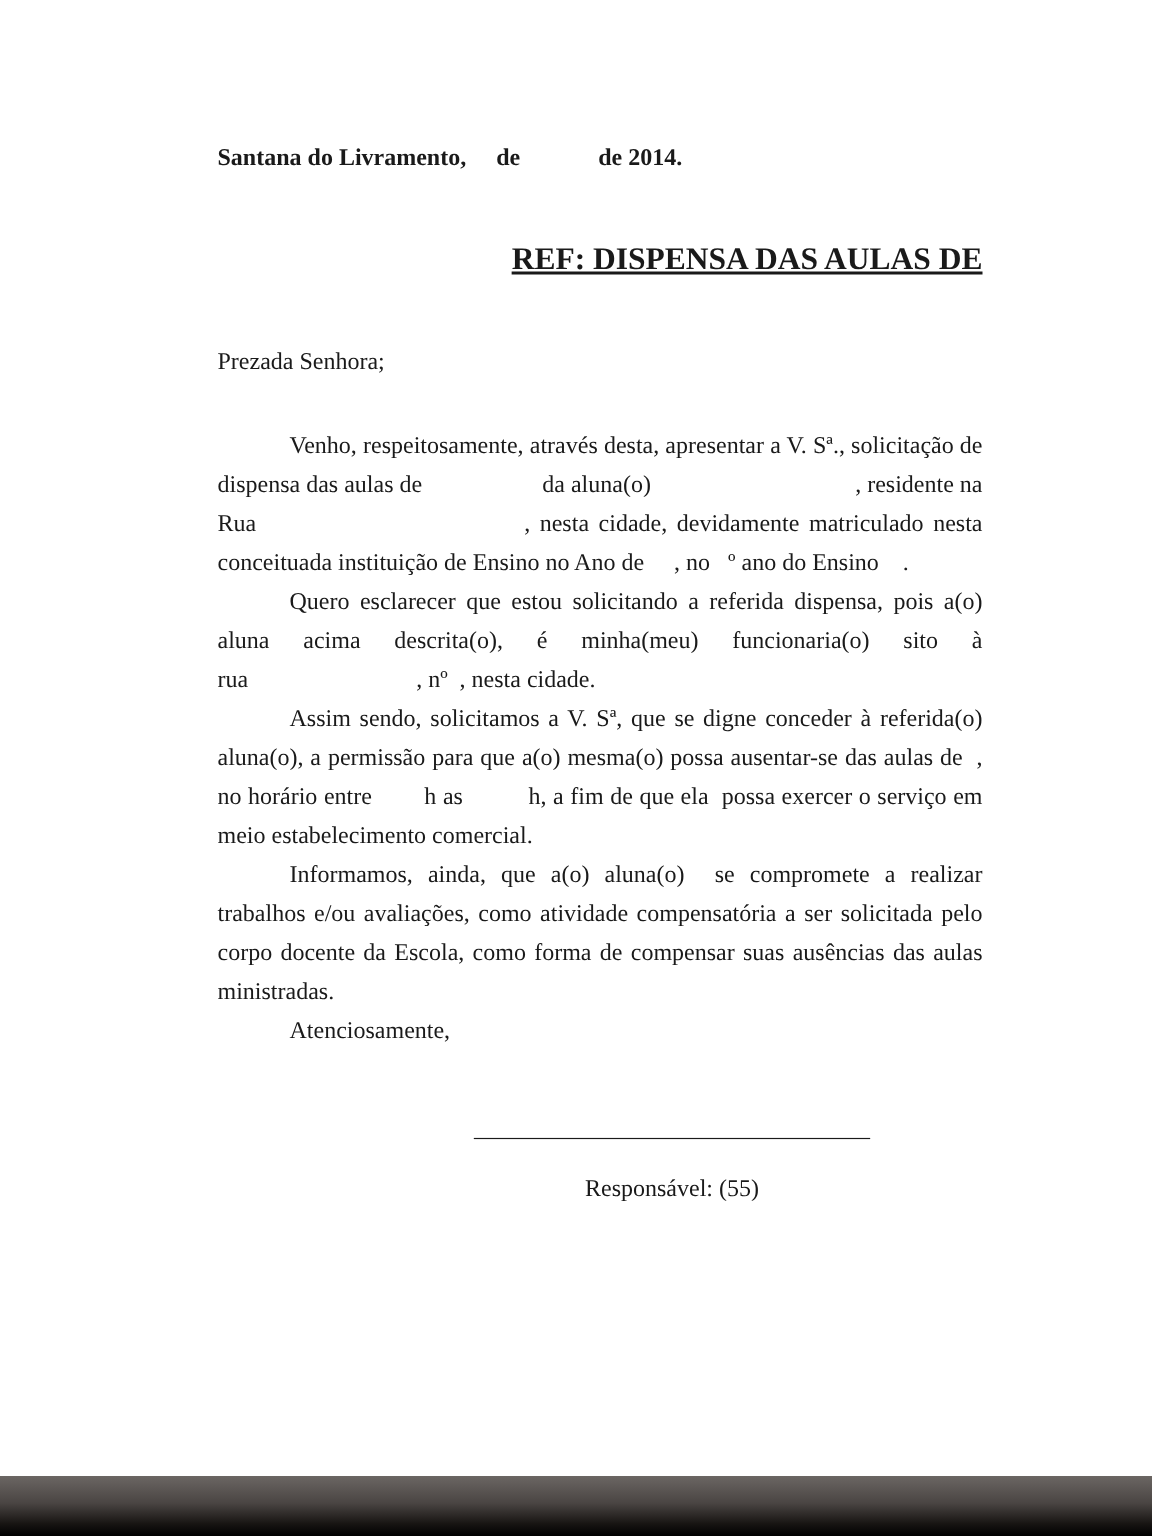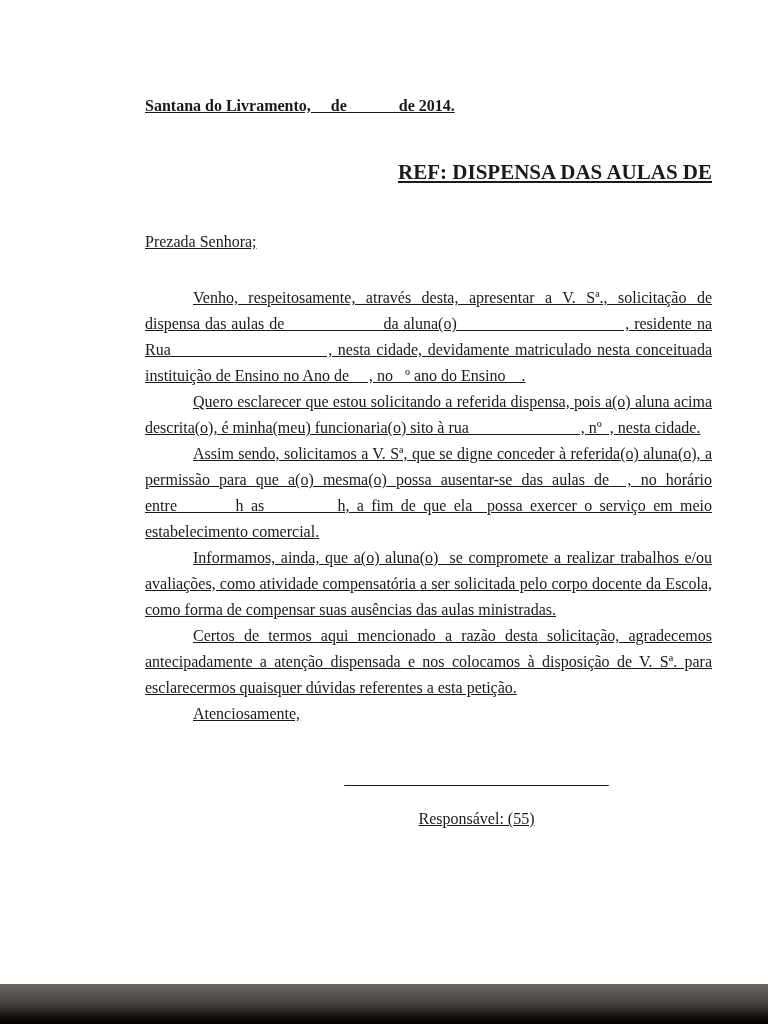--- a/index.html
+++ b/index.html
@@ -12,23 +12,22 @@
       width: 768px;
       height: 1024px;
       background: #ffffff;
       overflow: hidden;
       font-family: "Liberation Serif", serif;
       color: #1a1a1a;
     }
     .page {
       position: absolute;
       top: 0; left: 0; right: 0; bottom: 0;
-      padding: 96px 56px 0 145px;
+      padding: 96px 113px 0 145px;
       box-sizing: border-box;
-      text-decoration: underline;
     }
     p { margin: 0; }
     .date-line {
       font-weight: bold;
       font-size: 16px;
       line-height: 20px;
       margin-bottom: 26px;
       white-space: nowrap;
     }
     .recipient p {
@@ -96,21 +95,20 @@
     <p class="salutation">Prezada Senhora;</p>
 
     <p class="body-par">Venho, respeitosamente, através desta, apresentar a V. Sª., solicitação de dispensa das aulas de&nbsp;&nbsp;&nbsp;&nbsp;&nbsp;&nbsp;&nbsp;&nbsp;&nbsp;&nbsp;&nbsp;&nbsp;&nbsp;&nbsp;&nbsp;&nbsp;&nbsp;&nbsp;&nbsp;&nbsp;da aluna(o)&nbsp;&nbsp;&nbsp;&nbsp;&nbsp;&nbsp;&nbsp;&nbsp;&nbsp;&nbsp;&nbsp;&nbsp;&nbsp;&nbsp;&nbsp;&nbsp;&nbsp;&nbsp;&nbsp;&nbsp;&nbsp;&nbsp;&nbsp;&nbsp;&nbsp;&nbsp;&nbsp;&nbsp;&nbsp;&nbsp;&nbsp;&nbsp;&nbsp;&nbsp;, residente na Rua&nbsp;&nbsp;&nbsp;&nbsp;&nbsp;&nbsp;&nbsp;&nbsp;&nbsp;&nbsp;&nbsp;&nbsp;&nbsp;&nbsp;&nbsp;&nbsp;&nbsp;&nbsp;&nbsp;&nbsp;&nbsp;&nbsp;&nbsp;&nbsp;&nbsp;&nbsp;&nbsp;&nbsp;, nesta cidade, devidamente matriculado nesta conceituada instituição de Ensino no Ano de&nbsp;&nbsp;&nbsp;&nbsp;&nbsp;, no&nbsp;&nbsp;&nbsp;º ano do Ensino&nbsp;&nbsp;&nbsp;&nbsp;.</p>
 
     <p class="body-par">Quero esclarecer que estou solicitando a referida dispensa, pois a(o) aluna acima descrita(o), é minha(meu) funcionaria(o) sito à rua&nbsp;&nbsp;&nbsp;&nbsp;&nbsp;&nbsp;&nbsp;&nbsp;&nbsp;&nbsp;&nbsp;&nbsp;&nbsp;&nbsp;&nbsp;&nbsp;&nbsp;&nbsp;&nbsp;&nbsp;&nbsp;&nbsp;&nbsp;&nbsp;&nbsp;&nbsp;&nbsp;&nbsp;, nº&nbsp;&nbsp;, nesta cidade.</p>
 
     <p class="body-par">Assim sendo, solicitamos a V. Sª, que se digne conceder à referida(o) aluna(o), a permissão para que a(o) mesma(o) possa ausentar-se das aulas de&nbsp;&nbsp;, no horário entre&nbsp;&nbsp;&nbsp;&nbsp;&nbsp;&nbsp;&nbsp;&nbsp;h as&nbsp;&nbsp;&nbsp;&nbsp;&nbsp;&nbsp;&nbsp;&nbsp;&nbsp;&nbsp;h, a fim de que ela&nbsp; possa exercer o serviço em meio estabelecimento comercial.</p>
 
     <p class="body-par">Informamos, ainda, que a(o) aluna(o)&nbsp; se compromete a realizar trabalhos e/ou avaliações, como atividade compensatória a ser solicitada pelo corpo docente da Escola, como forma de compensar suas ausências das aulas ministradas.</p>
 
-    <p class="body-par">Certos de termos aqui mencionado a razão desta solicitação, agradecemos antecipadamente a atenção dispensada e nos colocamos à disposição de V. Sª. para esclarecermos quaisquer dúvidas referentes a esta petição.</p>
 
     <p class="closing">Atenciosamente,</p>
 
     <div class="sig-block">
       <p class="sig-line">_________________________________</p>
       <p class="responsible">Responsável: (55)</p>
     </div>
 
   </div>
 

